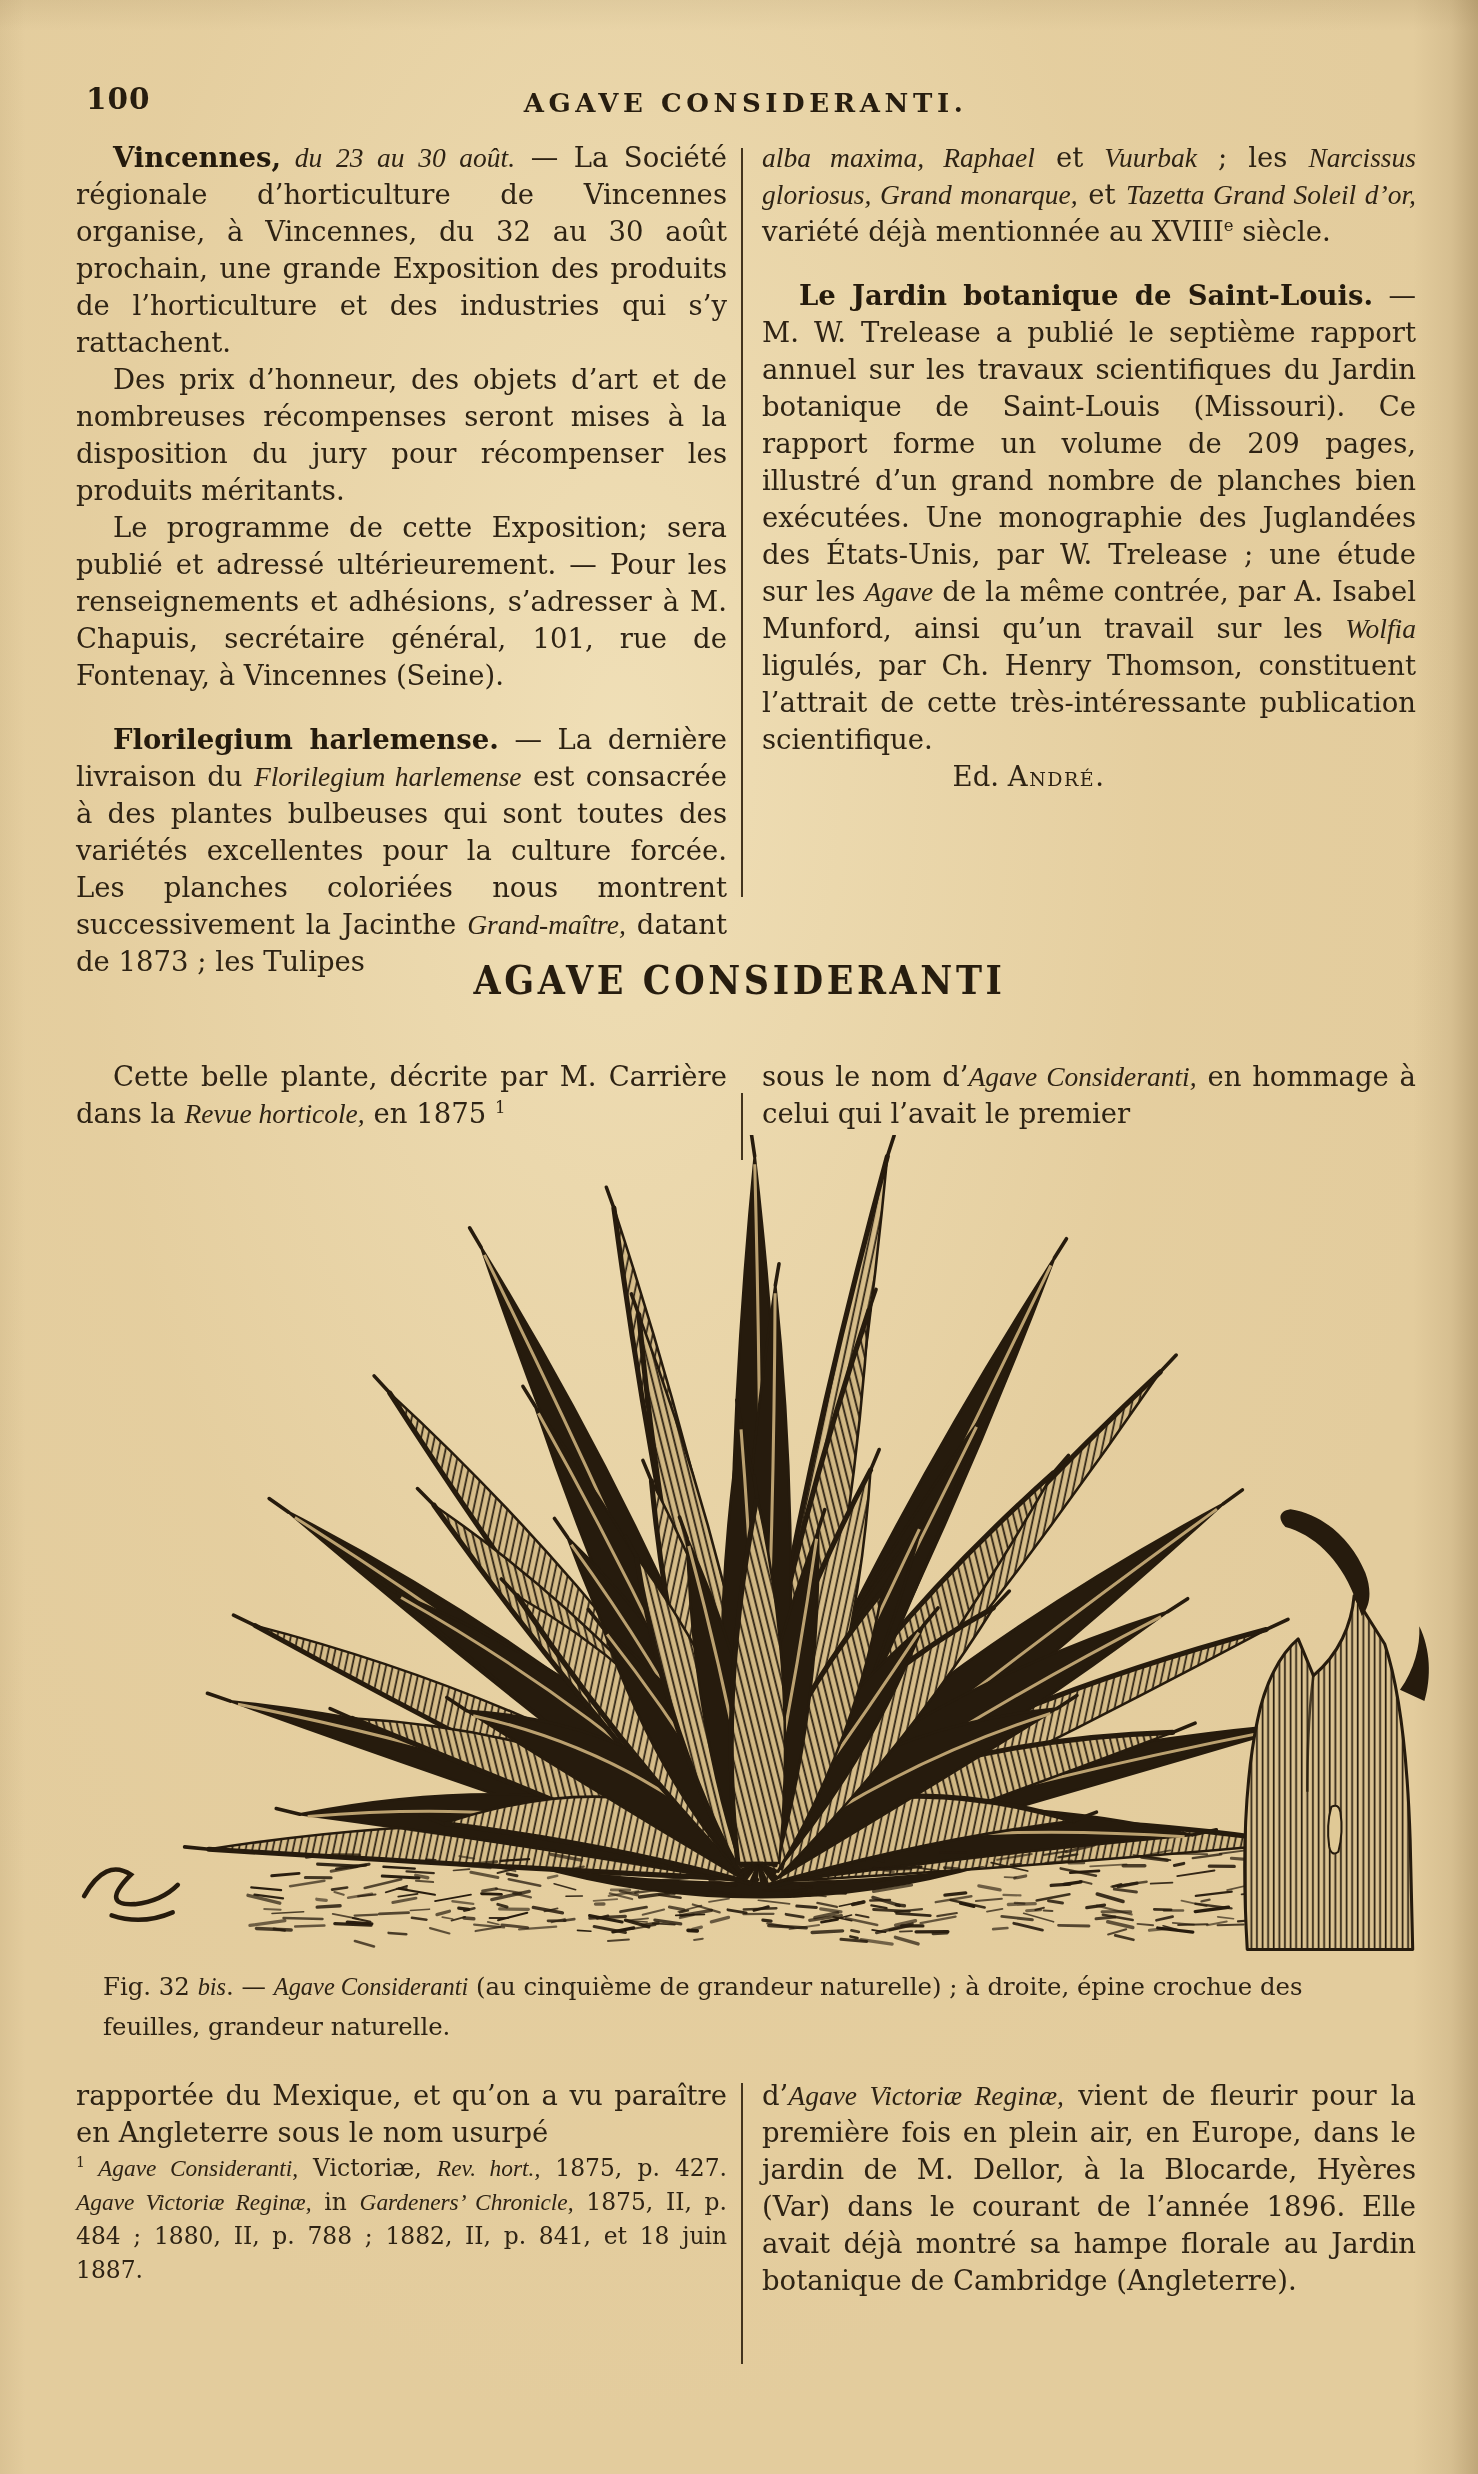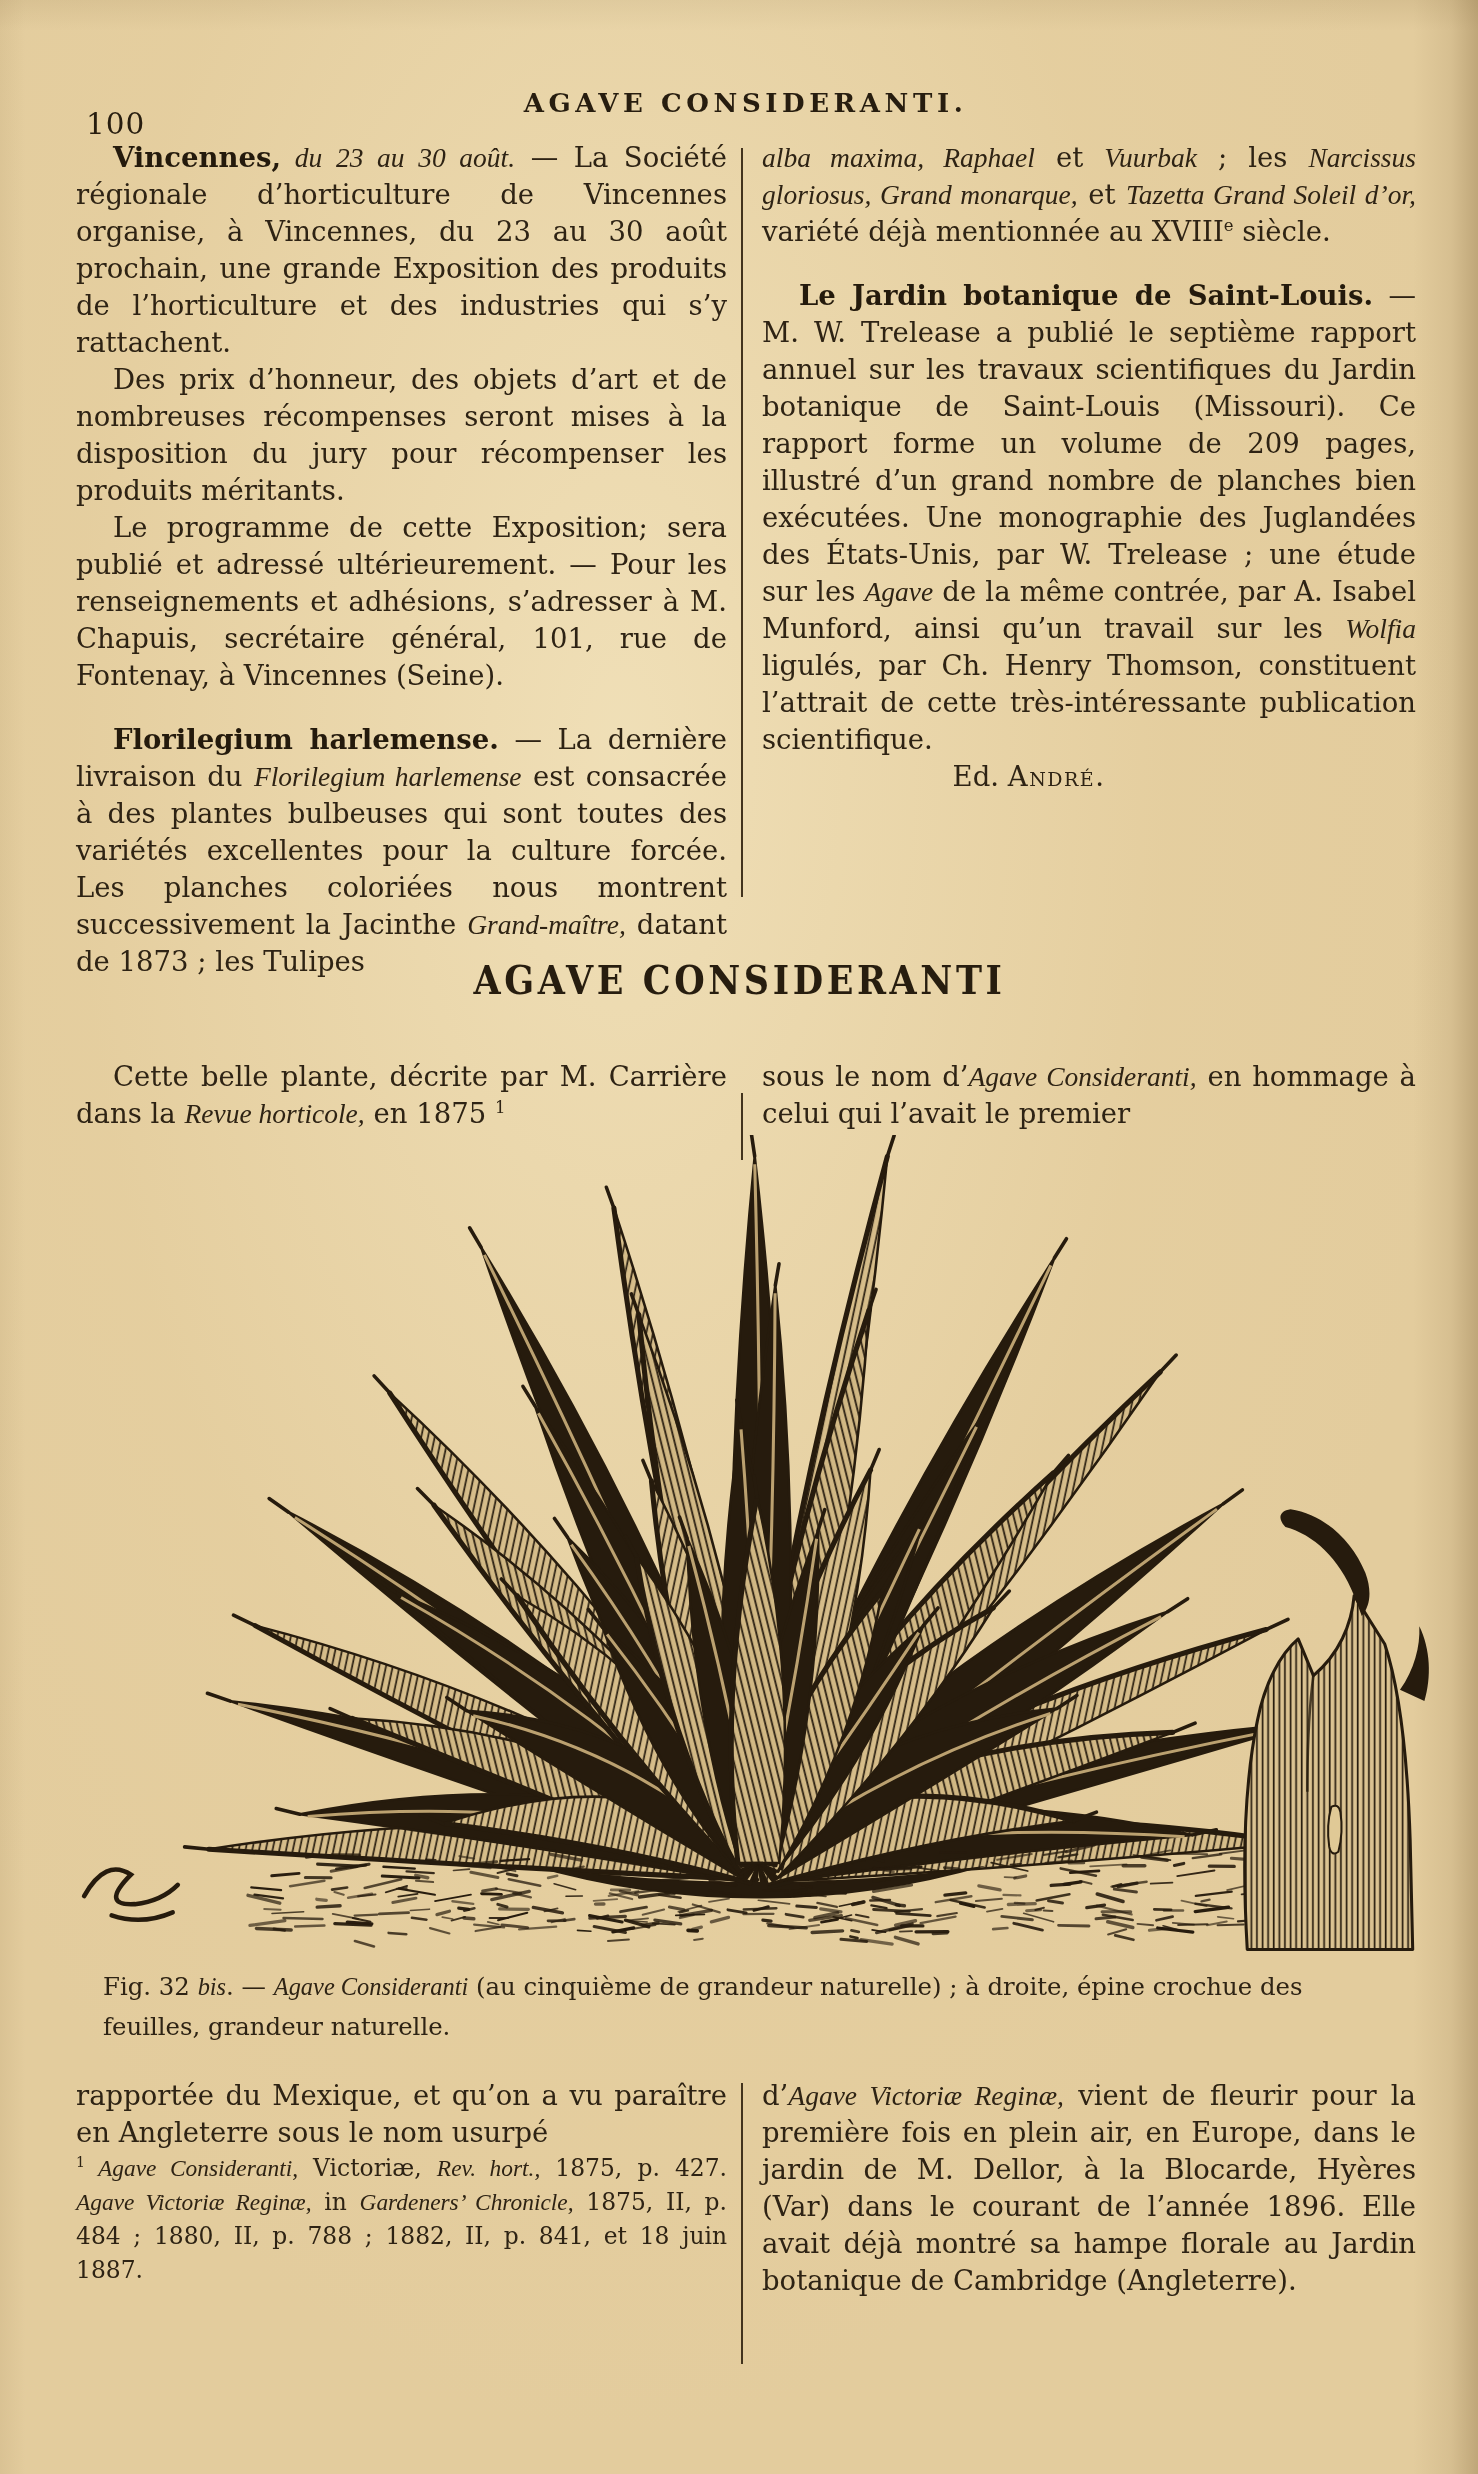--- a/index.html
+++ b/index.html
@@ -14,21 +14,21 @@
     background:
       radial-gradient(ellipse at 42% 30%, rgba(255,246,214,.45) 0%, rgba(236,216,168,.18) 45%, rgba(0,0,0,0) 70%),
       linear-gradient(to left, rgba(104,76,34,.30) 0px, rgba(104,76,34,.10) 28px, rgba(104,76,34,0) 66px),
       linear-gradient(to bottom, rgba(104,76,34,.10) 0px, rgba(104,76,34,0) 31px),
       linear-gradient(to right, rgba(104,76,34,.08) 0px, rgba(104,76,34,0) 25.5px),
       #e3cc9d;
     color:#2e2314;
   }
   .pageno{
     position:absolute;left:86px;top:81px;
-    font-size:29.5px;font-weight:normal;letter-spacing:1px;color:#271d0f;margin-top:26px;
+    font-size:29.5px;font-weight:bold;letter-spacing:1px;color:#271d0f;
   }
   .running{
     position:absolute;left:76px;top:88px;width:1339px;
     text-align:center;font-size:26px;letter-spacing:4.6px;color:#271d0f;font-weight:600;
   }
   .col{position:absolute;font-size:27.5px;line-height:37px;text-align:justify;color:#2e2314;}
   .col p{margin:0;}
   .indent{text-indent:37px;}
   .gap{margin-top:26.5px !important;}
   .topleft{left:76px;top:139px;width:651px;}
@@ -61,21 +61,21 @@
 </style>
 </head>
 <body>
 
 <div class="page">
 
   <div class="pageno">100</div>
   <div class="running">AGAVE CONSIDERANTI.</div>
 
   <section class="col topleft">
-    <p class="indent"><span class="b">Vincennes,</span><span class="i"> du 23 au 30 août.</span><span> — La Société régionale d’horticulture de Vincennes organise, à Vincennes, du 23 au 30 août prochain, une grande Exposition des produits de l’horticulture et des industries qui s’y rattachent.</span></p>
+    <p class="indent"><span class="b">Vincennes,</span><span class="i"> du 23 au 30 août.</span><span> — La Société régionale d’horticulture de Vincennes organise, à Vincennes, du 32 au 30 août prochain, une grande Exposition des produits de l’horticulture et des industries qui s’y rattachent.</span></p>
     <p class="indent"><span>Des prix d’honneur, des objets d’art et de nombreuses récompenses seront mises à la disposition du jury pour récompenser les produits méritants.</span></p>
     <p class="indent"><span>Le programme de cette Exposition; sera publié et adressé ultérieurement. — Pour les renseignements et adhésions, s’adresser à M. Chapuis, secrétaire général, 101, rue de Fontenay, à Vincennes (Seine).</span></p>
     <p class="indent gap"><span class="b">Florilegium harlemense.</span><span> — La dernière livraison du </span><span class="i">Florilegium harlemense</span><span> est consacrée à des plantes bulbeuses qui sont toutes des variétés excellentes pour la culture forcée. Les planches coloriées nous montrent successivement la Jacinthe </span><span class="i">Grand-maître,</span><span> datant de 1873 ; les Tulipes</span></p>
   </section>
 
   <div class="vrule r1"></div>
 
   <section class="col topright">
     <p><span class="i">alba maxima, Raphael</span><span> et </span><span class="i">Vuurbak</span><span> ; les </span><span class="i">Narcissus gloriosus, Grand monarque,</span><span> et </span><span class="i">Tazetta Grand Soleil d’or,</span><span> variété déjà mentionnée au XVIII</span><span class="sup">e</span><span> siècle.</span></p>
     <p class="indent gap"><span class="b">Le Jardin botanique de Saint-Louis.</span><span> — M. W. Trelease a publié le septième rapport annuel sur les travaux scientifiques du Jardin botanique de Saint-Louis (Missouri). Ce rapport forme un volume de 209 pages, illustré d’un grand nombre de planches bien exécutées. Une monographie des Juglandées des États-Unis, par W. Trelease ; une étude sur les </span><span class="i">Agave</span><span> de la même contrée, par A. Isabel Munford, ainsi qu’un travail sur les </span><span class="i">Wolfia</span><span> ligulés, par Ch. Henry Thomson, constituent l’attrait de cette très-intéressante publication scientifique.</span></p>

